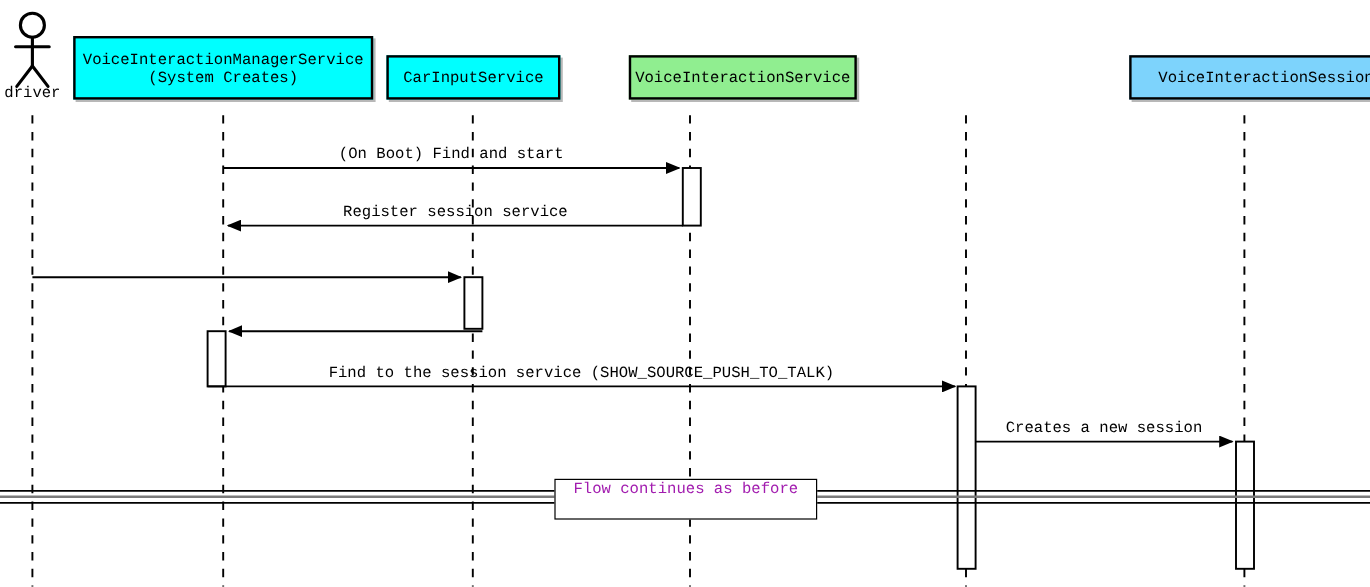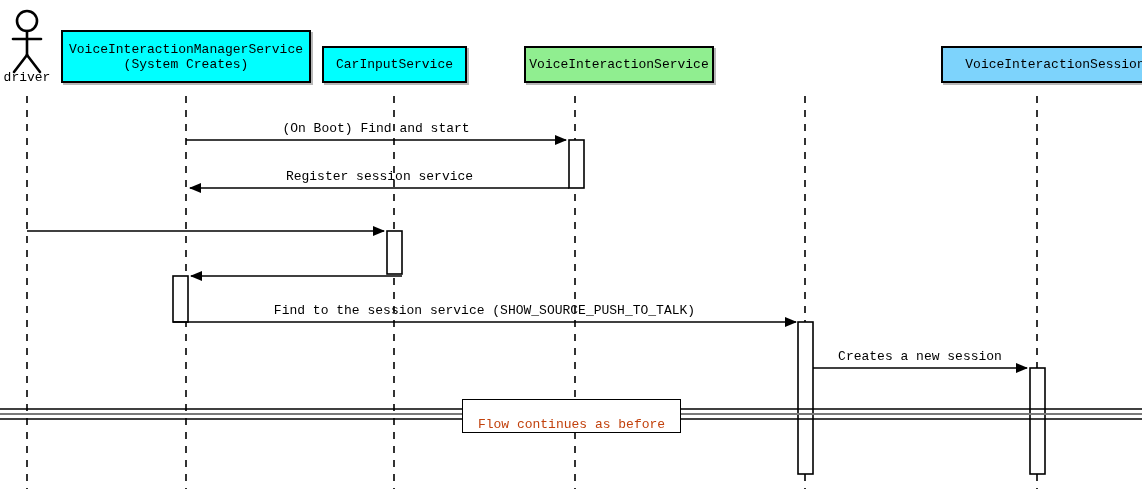--- a/index.html
+++ b/index.html
@@ -34,22 +34,22 @@
     font-size:13px;
     color:#000;
     white-space:nowrap;
     text-align:center;
   }
   .note-box{
     position:absolute;
     box-sizing:border-box;
     background:#ffffff;
     border:1px solid #000;
-    display:flex;align-items:flex-end;justify-content:center;
-    font-size:13px;color:#c2410c;
+    display:flex;align-items:flex-start;justify-content:center;
+    font-size:13px;color:#a21caf;
     z-index:5;
   }
 </style>
 </head>
 <body>
 
 <div id="diagram">
 
   <svg class="layer" viewBox="0 0 1142 489">
     <defs>

